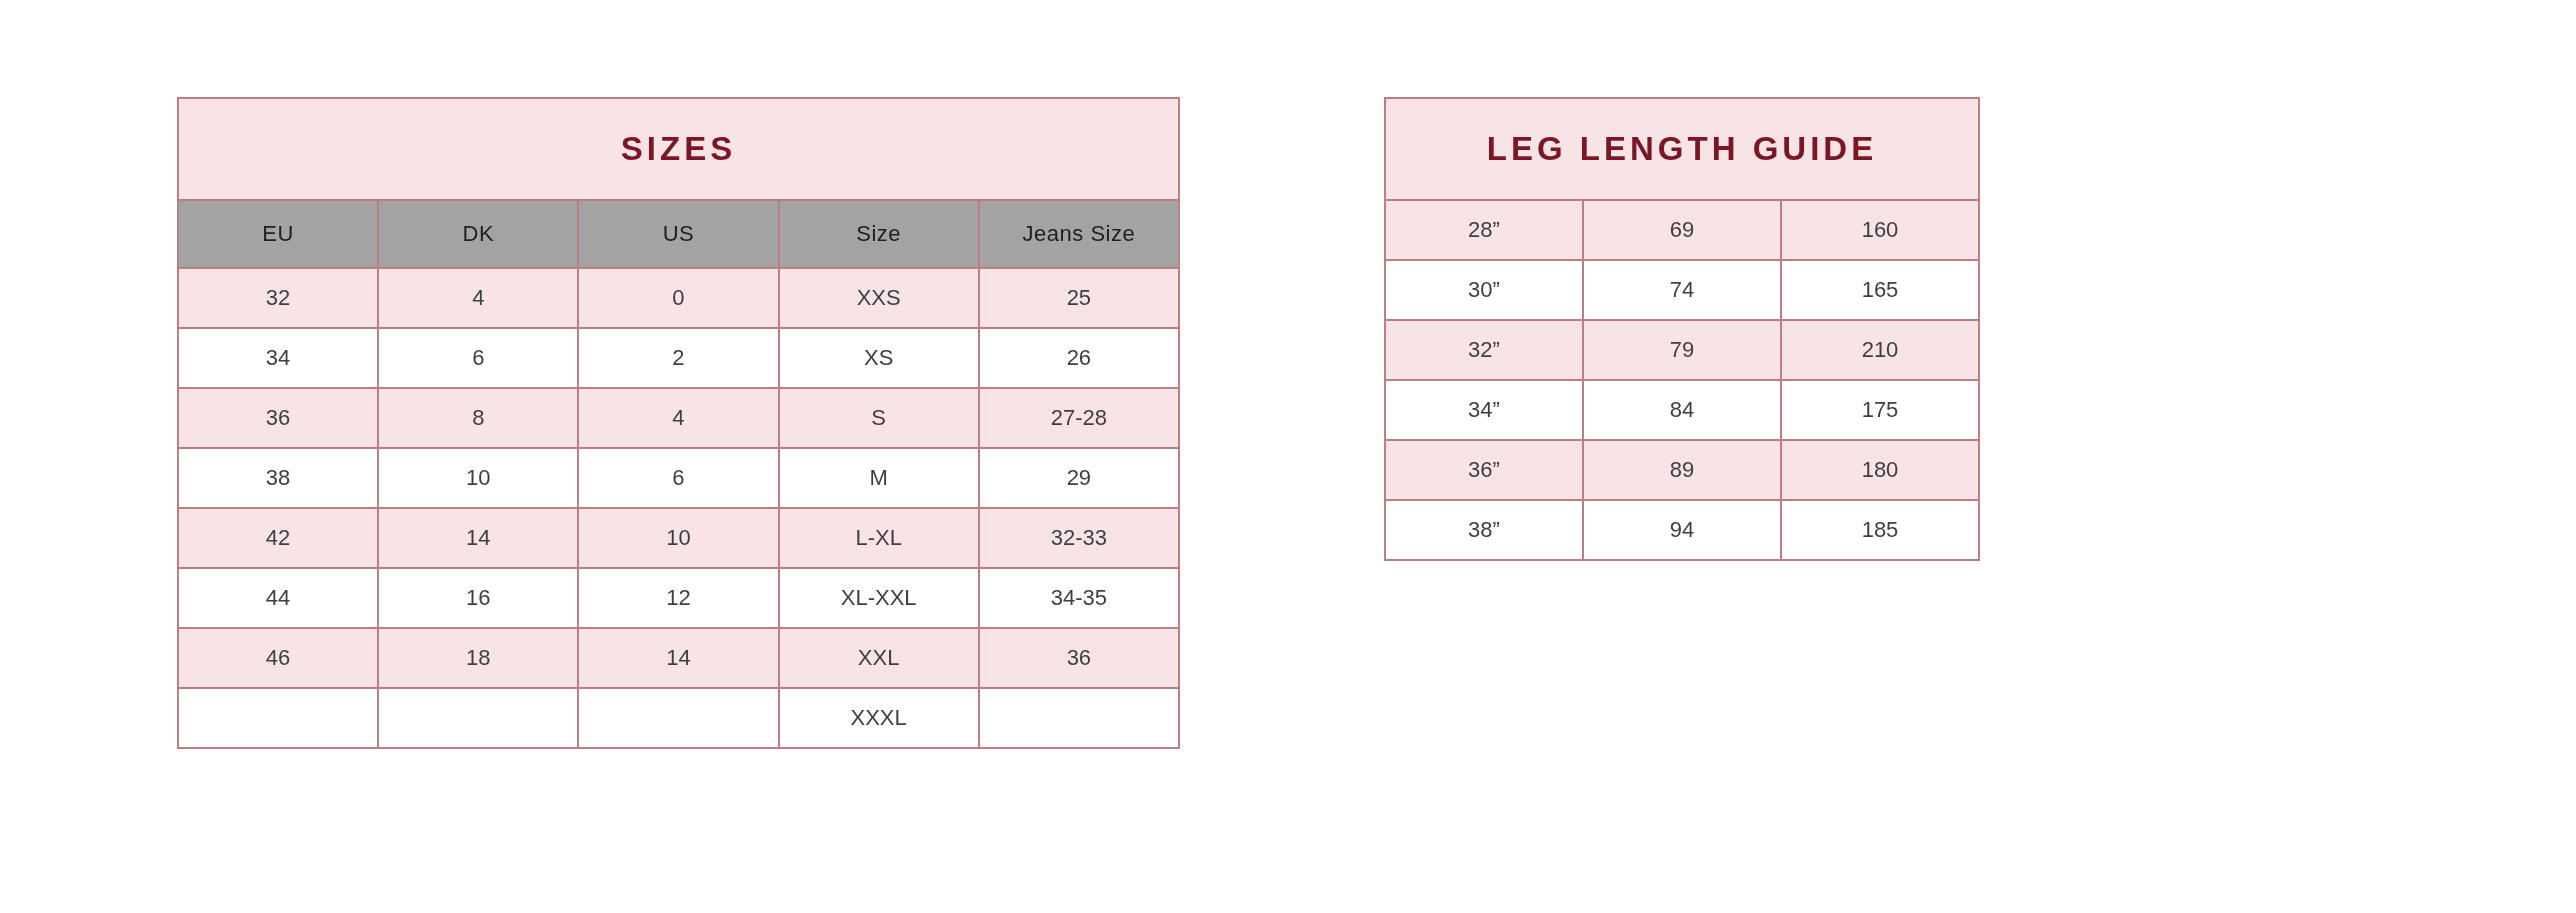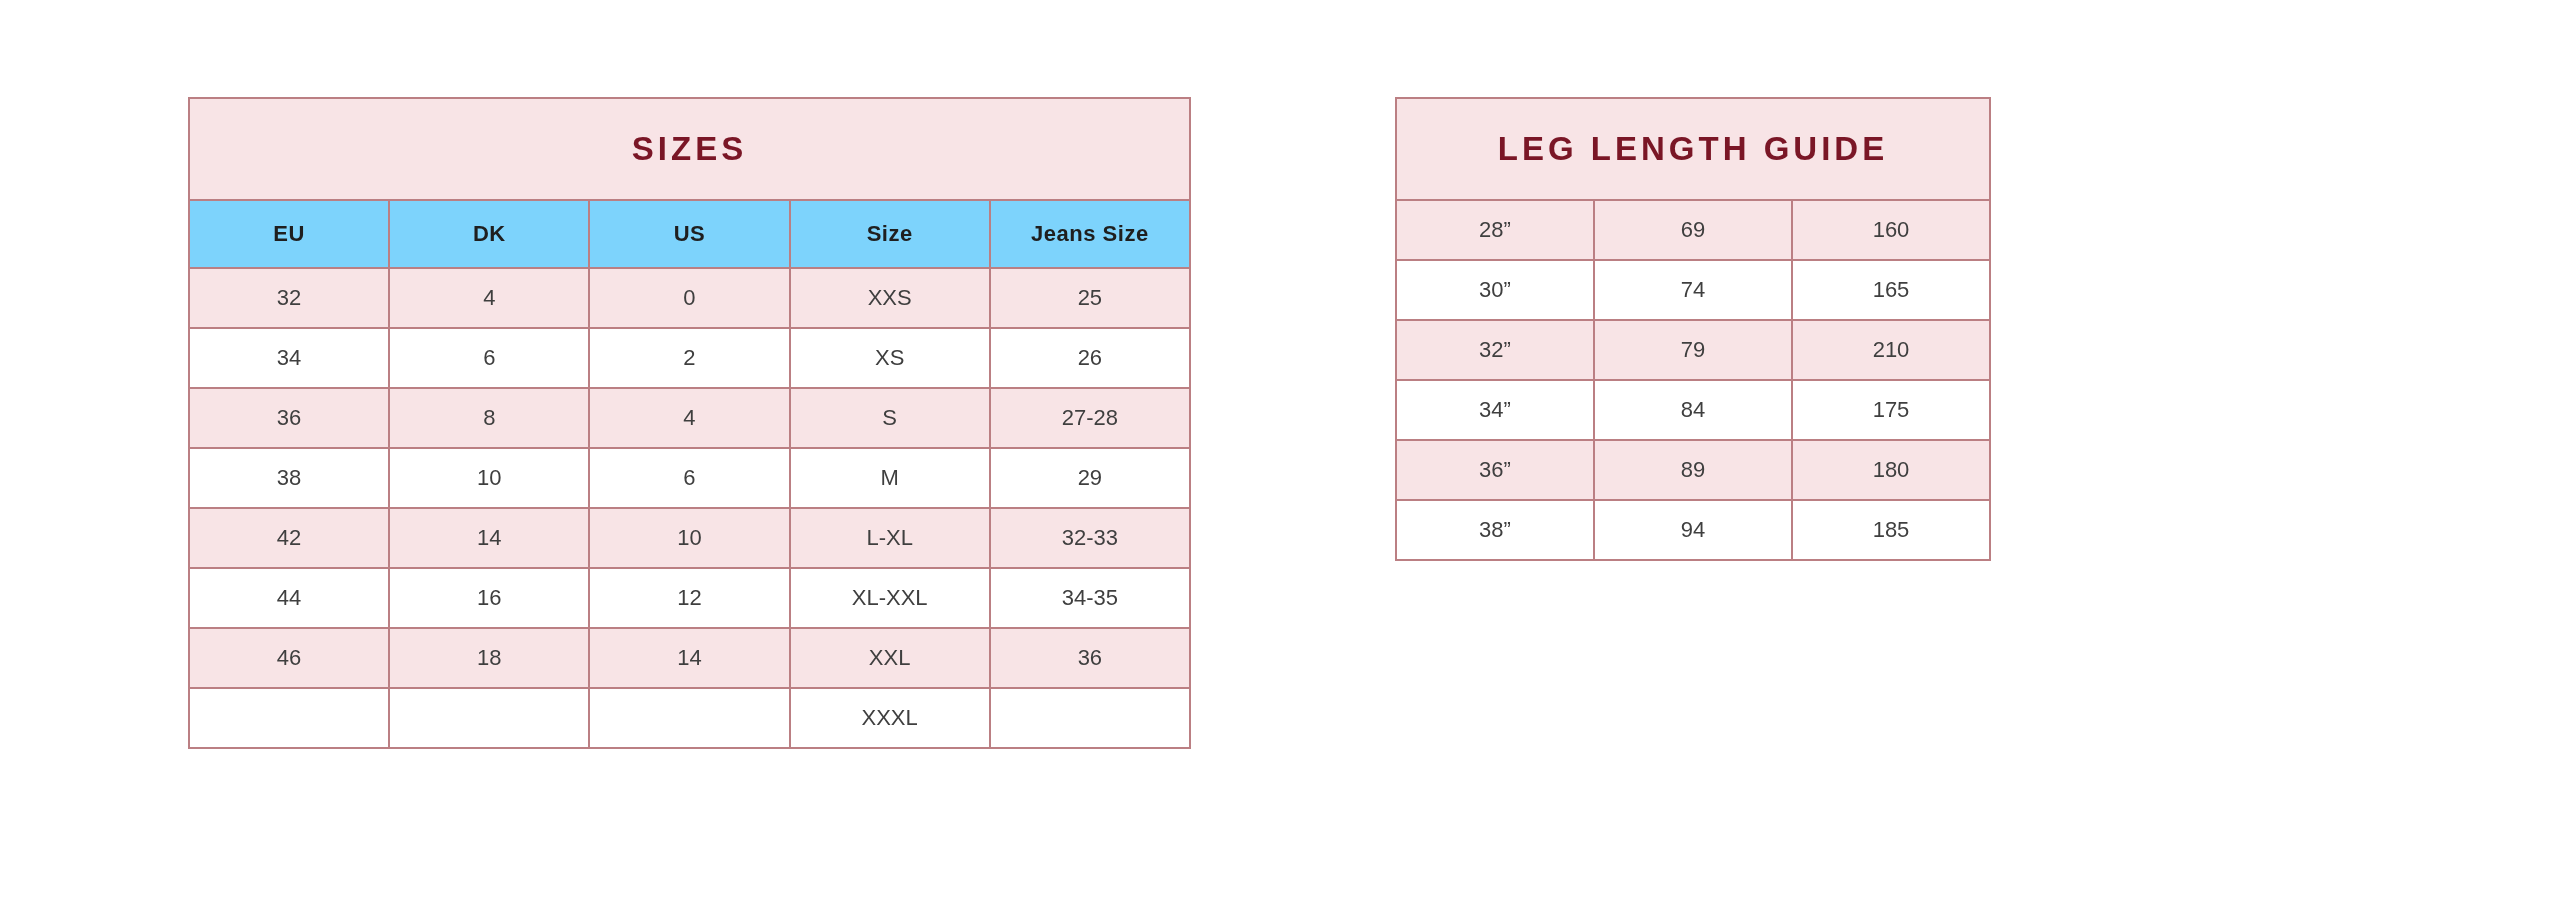--- a/index.html
+++ b/index.html
@@ -20,44 +20,43 @@
     height: 913px;
     position: relative;
     background: var(--page-bg);
     font-family: "Liberation Sans", sans-serif;
     overflow: hidden;
   }
   table.size-card {
     position: absolute;
     border-collapse: collapse;
     table-layout: fixed;
-    margin-left: 11px;
   }
   table.size-card th,
   table.size-card td {
     border: 2px solid var(--border);
     text-align: center;
     vertical-align: middle;
     padding: 0;
   }
   .title-cell {
     height: 102px;
     background: var(--pink);
     color: var(--maroon);
     font-size: 33px;
     font-weight: bold;
     letter-spacing: 4px;
     text-transform: uppercase;
   }
   tr.header-row th {
     height: 68px;
-    background: #7dd3fc;
+    background: #a3a3a3;
     color: var(--head-text);
     font-size: 22px;
-    font-weight: bold;
+    font-weight: normal;
     letter-spacing: 0.5px;
   }
   table.size-card tbody td {
     height: 60px;
     color: var(--cell-text);
     font-size: 22px;
     font-weight: normal;
     background: #ffffff;
   }
   table.size-card tbody tr:nth-child(odd) td {

